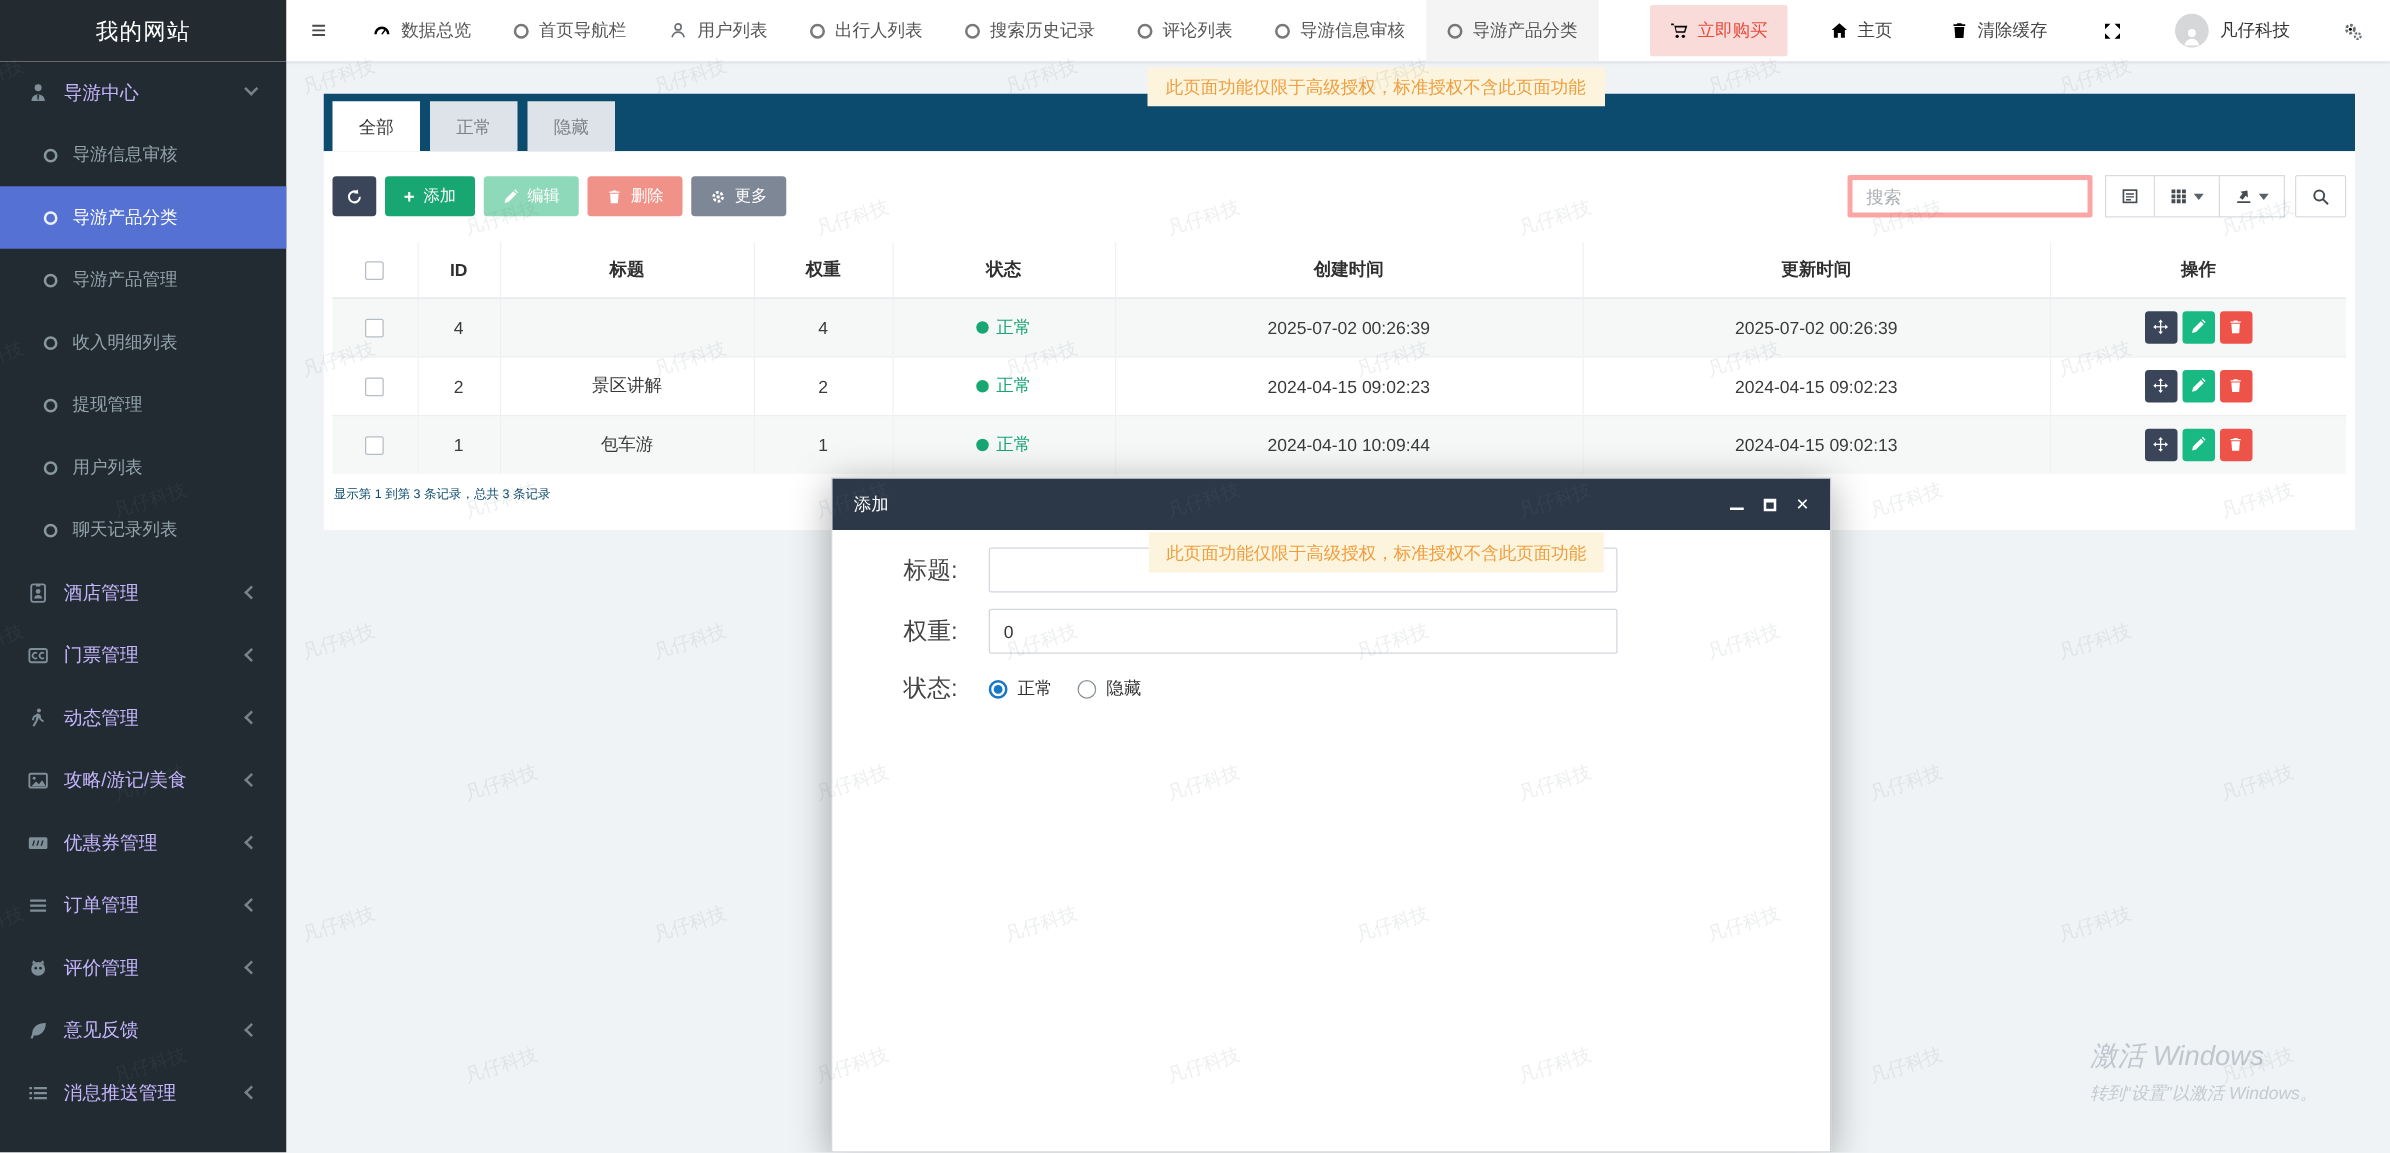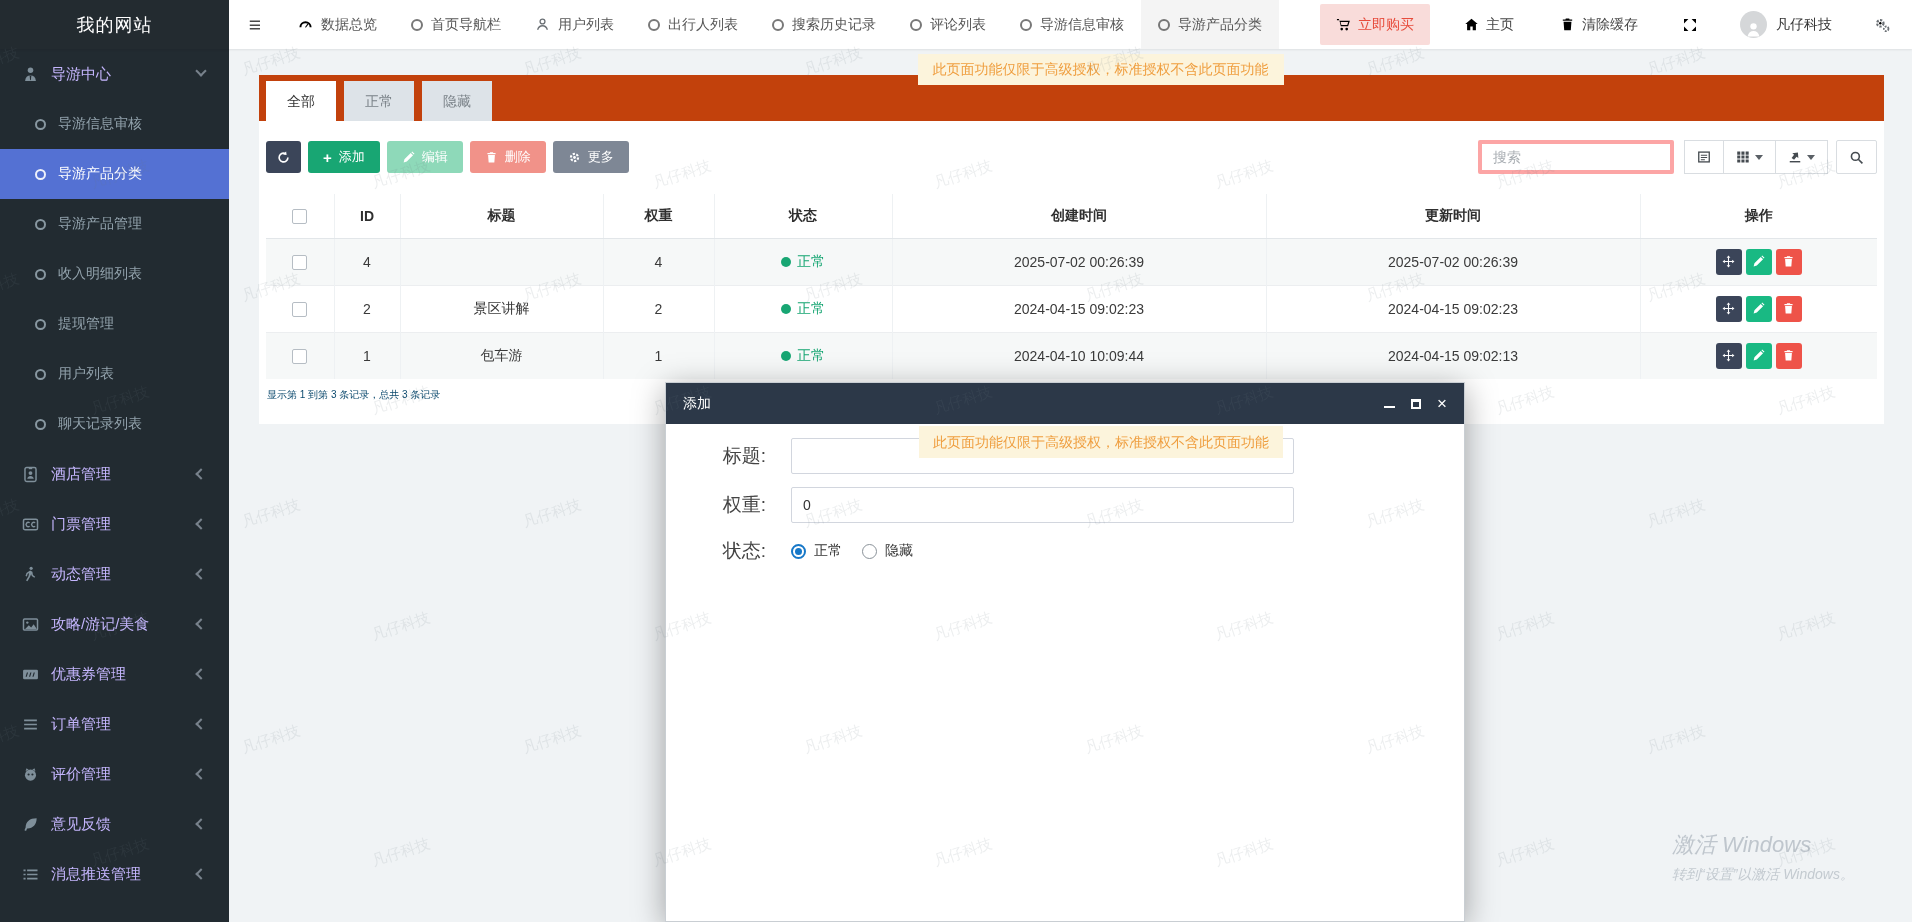--- a/index.html
+++ b/index.html
@@ -34,21 +34,21 @@
   .side-item.active { background:#5471d3; color:#fff; }
   .side-item.active .circle-o { color:#fff; }
   .chev { width:8px; height:8px; border-right:2px solid #78828c; border-bottom:2px solid #78828c; position:absolute; right:24px; }
   .chev.down { transform:rotate(45deg); top:18px; }
   .chev.left { transform:rotate(135deg); top:21px; }
 
   
   .main { position:absolute; left:229px; top:49px; right:0; bottom:0; background:#f0f3f5; }
   .notice-banner { position:absolute; top:5px; left:calc(50% + 30px); transform:translateX(-50%); background:#fcf4dc; color:#ef9e3f; font-size:14px; height:31px; line-height:31px; padding:0 15px; white-space:nowrap; z-index:26; }
   .panel { margin:26px 28px 0 30px; }
-  .tabs-band { background:#c2410c; height:46px; display:flex; align-items:flex-end; padding-left:7px; }
+  .tabs-band { background:#0c4a6e; height:46px; display:flex; align-items:flex-end; padding-left:7px; }
   .tab { height:40px; line-height:40px; padding:0 21px; font-size:14px; color:#7a8288; background:#dde3e8; margin-right:8px; cursor:pointer; }
   .tab.active { background:#fff; color:#333; }
   .panel-body { background:#fff; padding:19px 7px 22px 7px; }
 
   .toolbar { display:flex; align-items:center; }
   .btn { height:32px; border:none; border-radius:3px; color:#fff; font-size:13px; display:inline-flex; align-items:center; gap:7px; padding:0 15px; margin-right:7px; cursor:pointer; font-family:inherit; }
   .btn .b-ic { width:13px; height:13px; }
   .btn-refresh { width:35px; padding:0; justify-content:center; background:#3b4559; }
   .btn-add { background:#18a673; }
   .btn-edit { background:#8ed9b9; }

